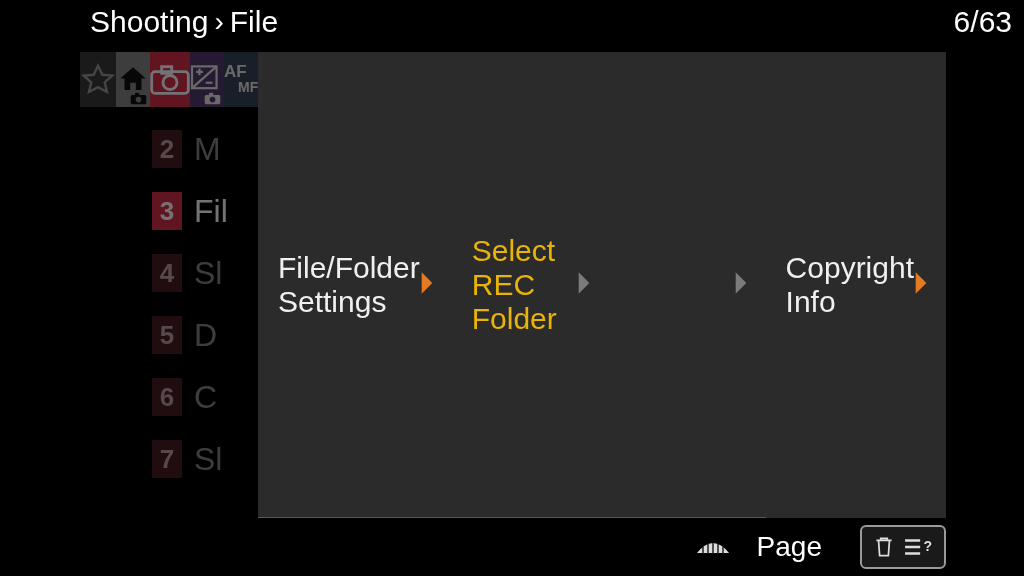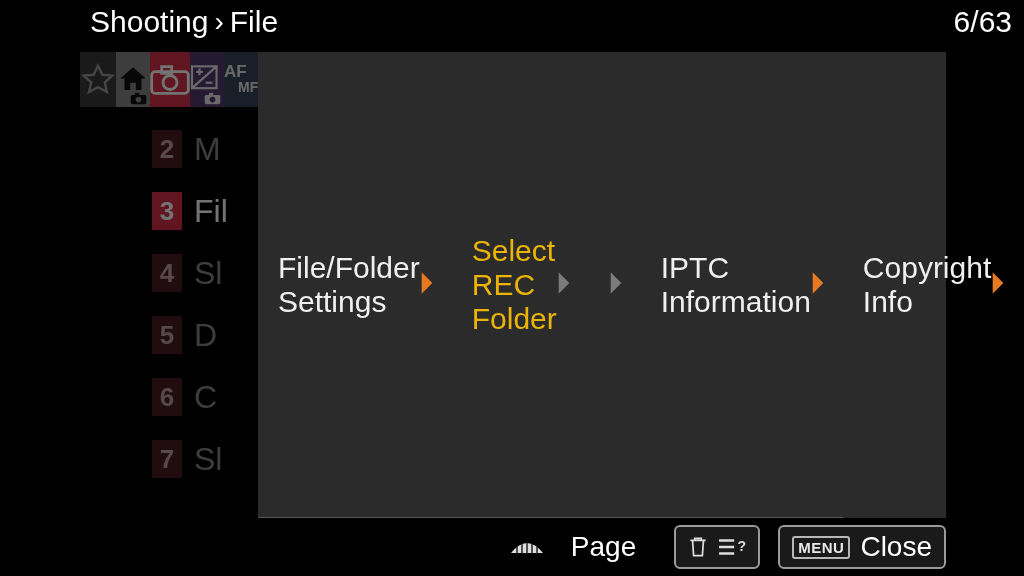--- a/index.html
+++ b/index.html
@@ -270,26 +270,20 @@
     <span class="chev"><svg width="14" height="24" viewBox="0 0 10 18">
           <path fill="#7b7b7b" d="M1 1l8 8-8 8z"></path>
         </svg></span>
   </div>
   <div class="itm disabled">
     <span class="chev"><svg width="14" height="24" viewBox="0 0 10 18">
           <path fill="#7b7b7b" d="M1 1l8 8-8 8z"></path>
         </svg></span>
   </div>
   <div class="itm">
-    <span>IPTC Information</span>
-    <span class="chev orange"><svg width="14" height="24" viewBox="0 0 10 18">
-          <path fill="#e67a22" d="M1 1l8 8-8 8z"></path>
-        </svg></span>
-  </div>
-  <div class="itm">
     <span>Copyright Info</span>
     <span class="chev orange"><svg width="14" height="24" viewBox="0 0 10 18">
           <path fill="#e67a22" d="M1 1l8 8-8 8z"></path>
         </svg></span>
   </div>
 </div>
 
 <div class="helpbar">
   <div class="page-hint">
     <svg width="40" height="20" viewBox="0 0 40 20">
@@ -300,17 +294,13 @@
   </div>
   <div class="btn">
     <svg width="20" height="24" viewBox="0 0 18 22">
         <path d="M2 5h14M6 5V3h6v2M4 5l1 14h8l1-14" fill="none" stroke="#ddd" stroke-width="1.6"></path>
       </svg>
     <svg width="28" height="22" viewBox="0 0 26 20">
         <path d="M1 4h14M1 10h14M1 16h14" stroke="#ddd" stroke-width="2.4"></path>
         <text x="18" y="14" font-size="13" fill="#ddd" font-weight="bold">?</text>
       </svg>
   </div>
-  <div class="btn">
-    <span class="badge">MENU</span>
-    <span>Close</span>
-  </div>
 </div>
 
 </body></html>

